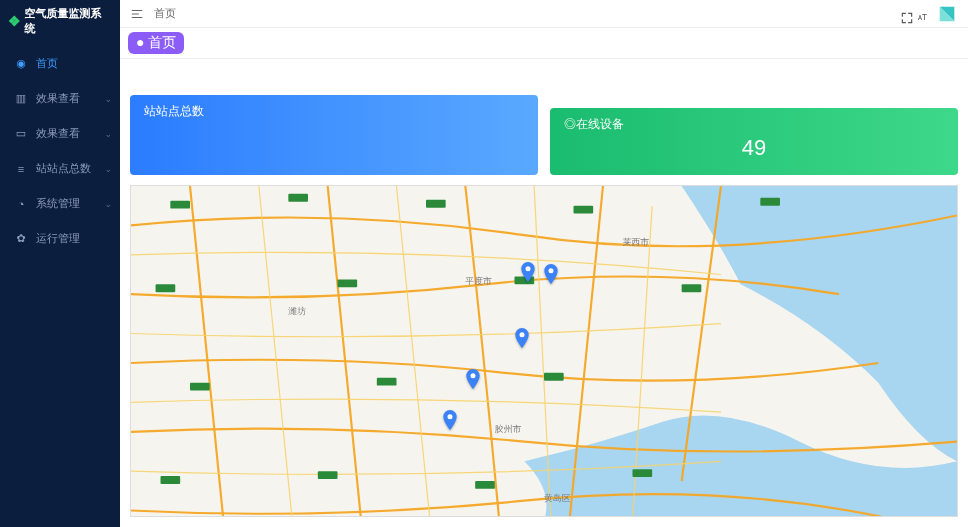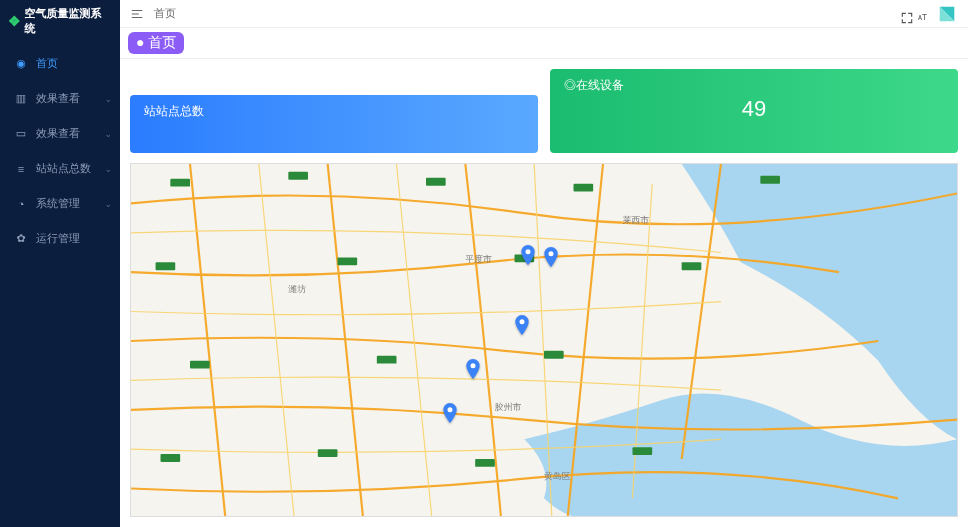--- a/index.html
+++ b/index.html
@@ -30,21 +30,21 @@
 .tabs { padding: 4px 8px; background: #fff; border-bottom: 1px solid #eee; }
 .tab { display: inline-block; background: #8b5cf6; color: #fff; font-size: 14px; padding: 2px 8px; border-radius: 6px; cursor: pointer; }
 
 
 .content { flex: 1; padding: 10px; overflow: hidden; display: flex; flex-direction: column; }
 .stats { display: flex; gap: 12px; margin-bottom: 10px; }
 .card { flex: 1; border-radius: 4px; color: #fff; padding: 8px 14px 14px; position: relative; min-height: 58px; }
 .card-label { font-size: 12px; }
 .card-value { text-align: center; font-size: 22px; font-weight: 400; margin-top: 2px; }
 .c-blue { background: linear-gradient(90deg, #2b7cff 0%, #5aa9ff 100%); margin-top: 26px; }
-.c-green { background: linear-gradient(90deg, #1abc6f 0%, #3ed88a 100%); }
+.c-green { background: linear-gradient(90deg, #1abc6f 0%, #3ed88a 100%); margin-top: 39px; }
 .c-gray { background: linear-gradient(90deg, #b8bec5 0%, #cfd4da 100%); }
 
 
 .map-wrap { flex: 1; border: 1px solid #ddd; position: relative; overflow: hidden; }
 .map-bg { position: absolute; inset: 0; }
 .pin { position: absolute; width: 14px; height: 20px; }
 .pin svg { width: 100%; height: 100%; filter: drop-shadow(0 1px 1px rgba(0,0,0,0.3)); }
 
 
 svg { display: block; }

